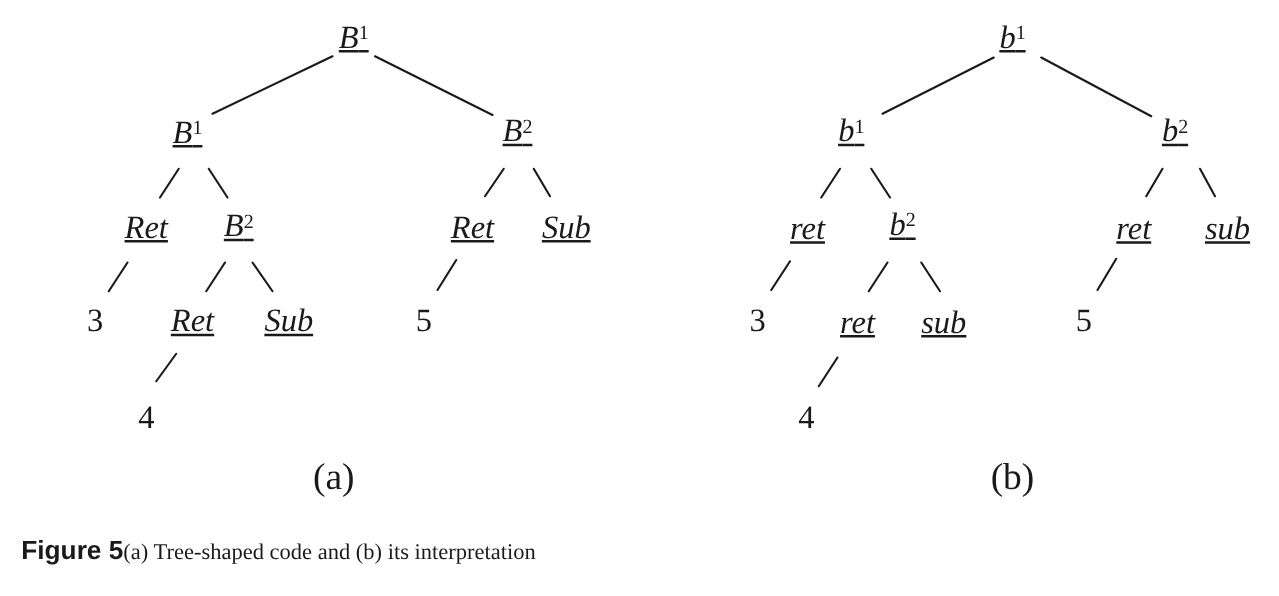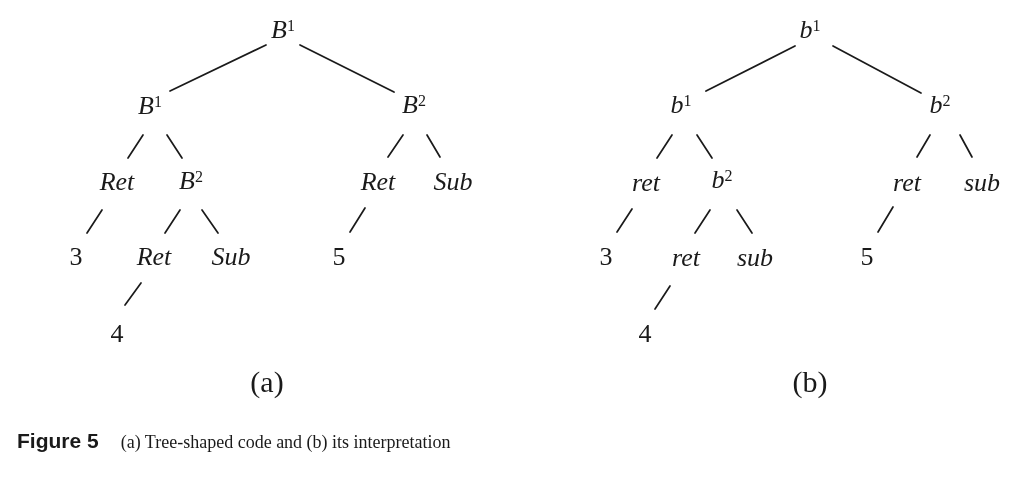--- a/index.html
+++ b/index.html
@@ -26,41 +26,40 @@
     stroke-width: 1.7;
     stroke-linecap: round;
   }
   .node {
     position: absolute;
     transform: translate(-50%, -50%);
     font-size: 26px;
     line-height: 1;
     white-space: nowrap;
   }
-  .node.it { font-style: italic; }
+  .node.it { font-style: italic; text-decoration: underline; }
   .node sup {
     font-style: normal;
     font-size: 16px;
     line-height: 0;
     vertical-align: 7px;
     letter-spacing: 0;
   }
   .sublabel {
     position: absolute;
     transform: translate(-50%, -50%);
     font-size: 30px;
     line-height: 1;
   }
   .caption {
     position: absolute;
     left: 17px;
     top: 429px;
     display: flex;
-    align-items: flex-end;
-    gap: 22px;
+    align-items: center;
     white-space: nowrap;
   }
   .caption-label {
     font-family: "Liberation Sans", sans-serif;
     font-weight: bold;
     font-size: 21px;
   }
   .caption-body {
     font-size: 18px;
   }

